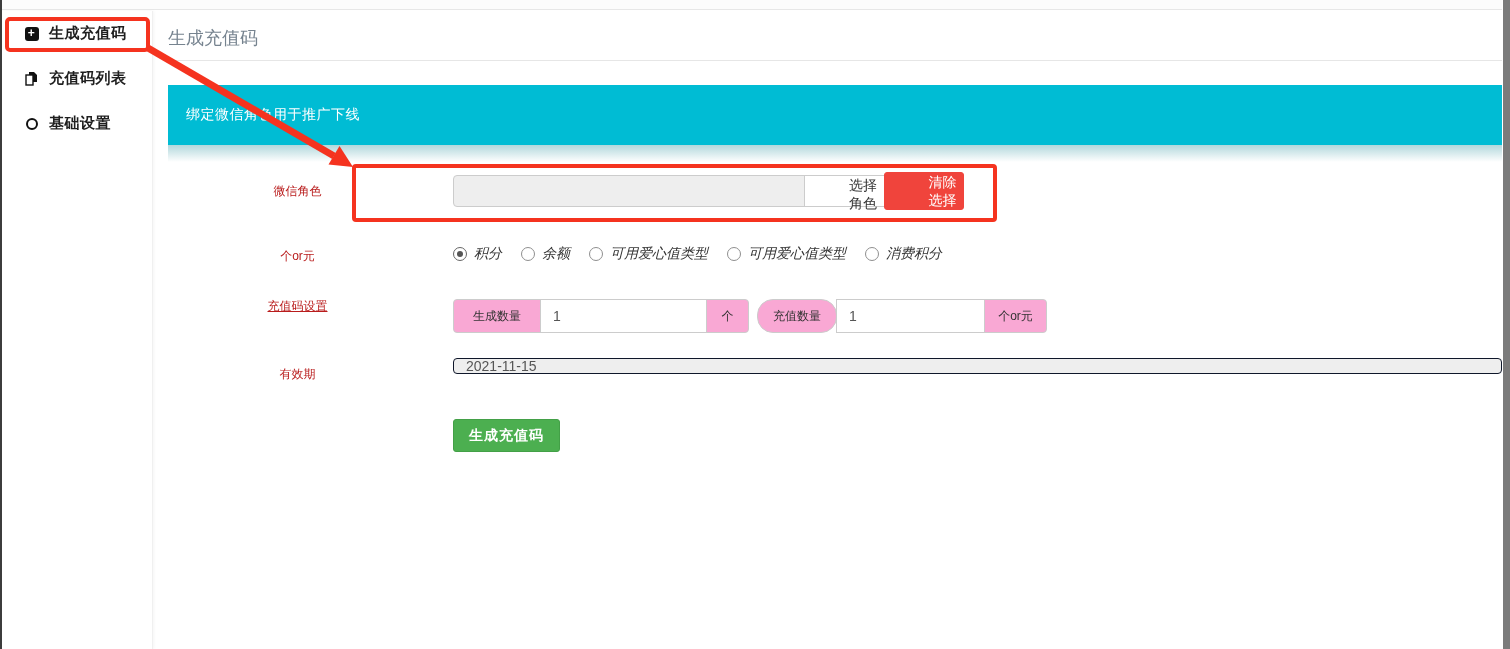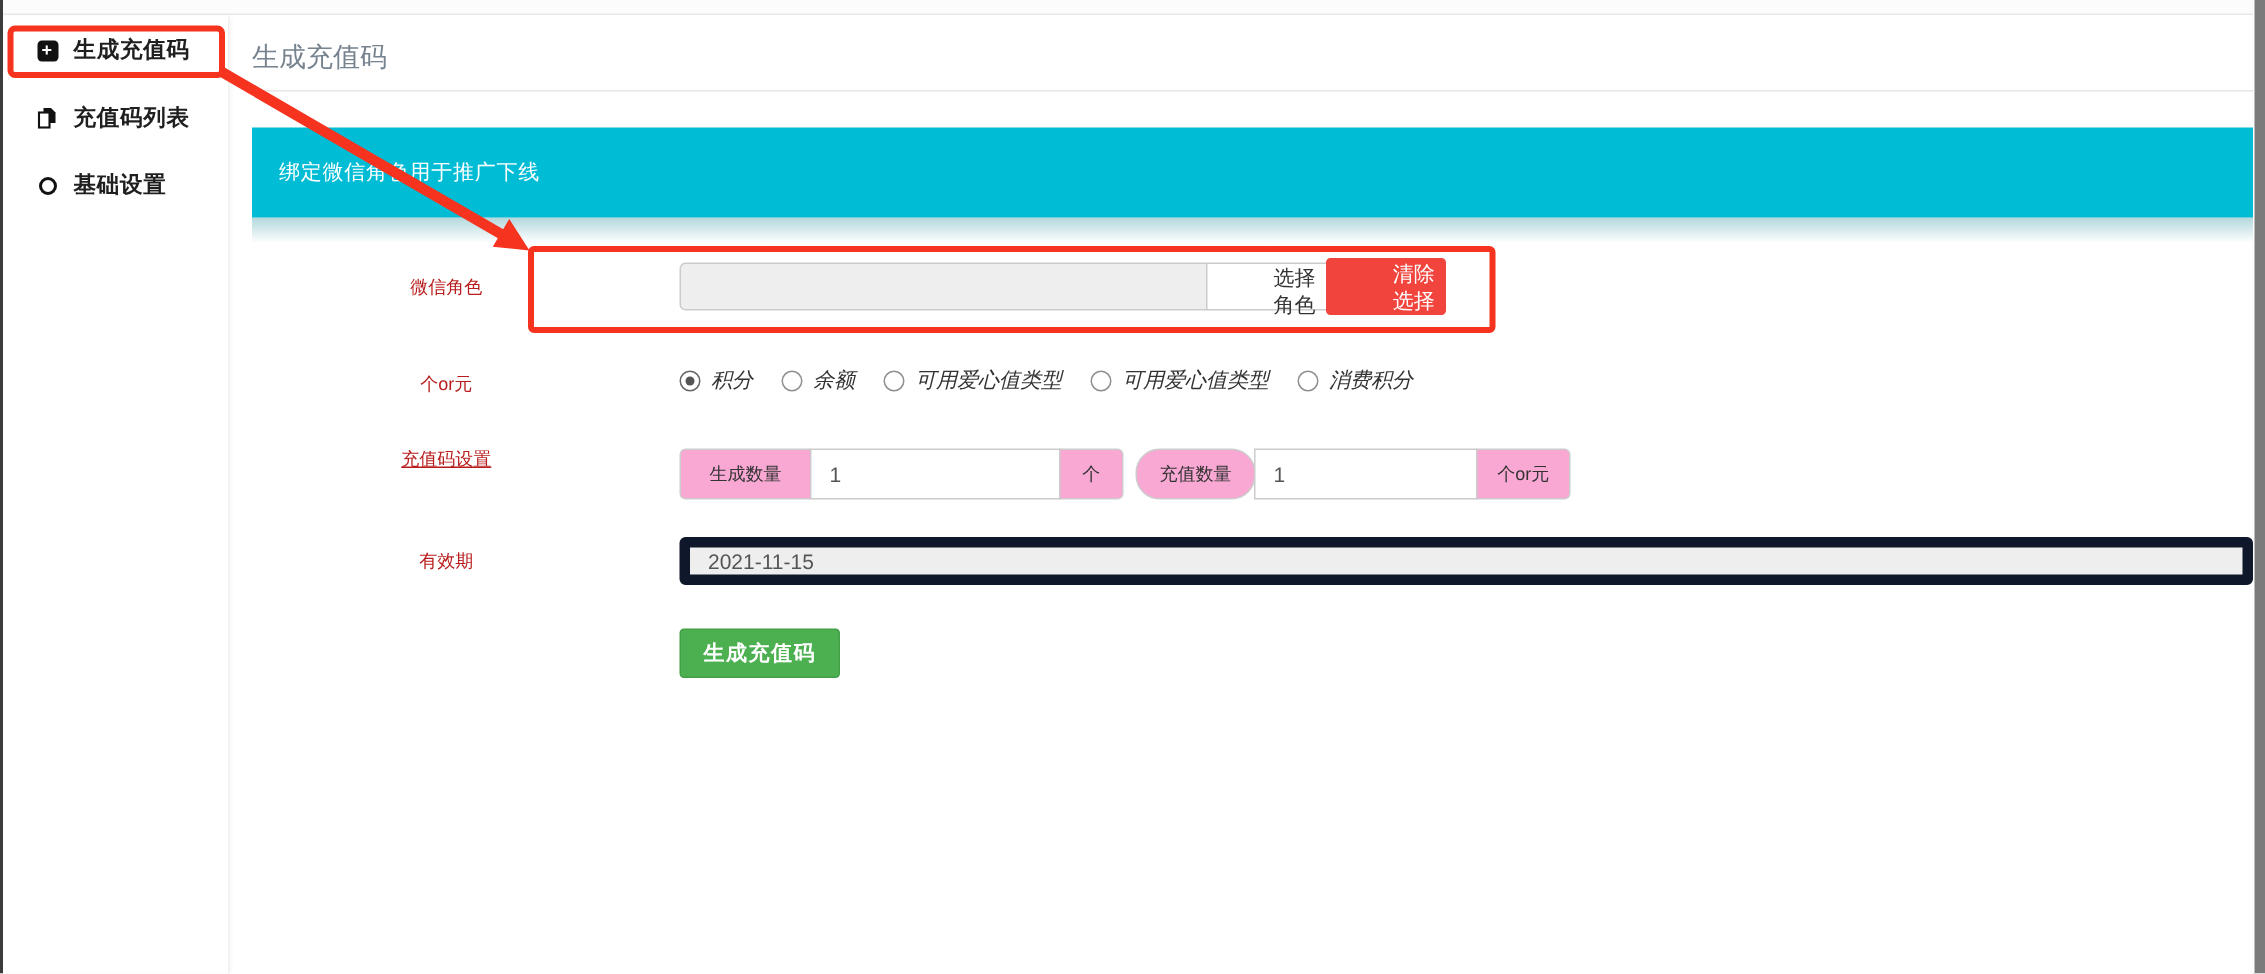--- a/index.html
+++ b/index.html
@@ -103,22 +103,22 @@
   .grp1 { left:453px; }
   .grp1 .ig-addon.first { width:88px; }
   .grp1 .ig-input { width:167px; }
   .grp1 .ig-addon.last { width:43px; }
   .grp2 { left:757px; }
   .grp2 .ig-addon.first { width:80px;border-radius:16px; }
   .grp2 .ig-input { width:149px; }
   .grp2 .ig-addon.last { width:63px; }
 
   .validity-input {
-    left:453px; top:358px; width:1049px; height:32px;
-    background:#eee; border:7px solid #0f172a; border-radius:4px;
+    left:453px; top:358px; width:1049px; height:16px;
+    background:#eee; border:1px solid #0f172a; border-radius:4px;
     padding:0 12px; font-size:14px; color:#555; outline:none;
   }
 
   .btn-submit {
     left:453px; top:419px; height:33px; padding:0 15px;
     background:#4caf50; border:1px solid #43a047; border-radius:3px;
     color:#fff; font-size:14px; font-weight:600; letter-spacing:1px;
   }
 
   

